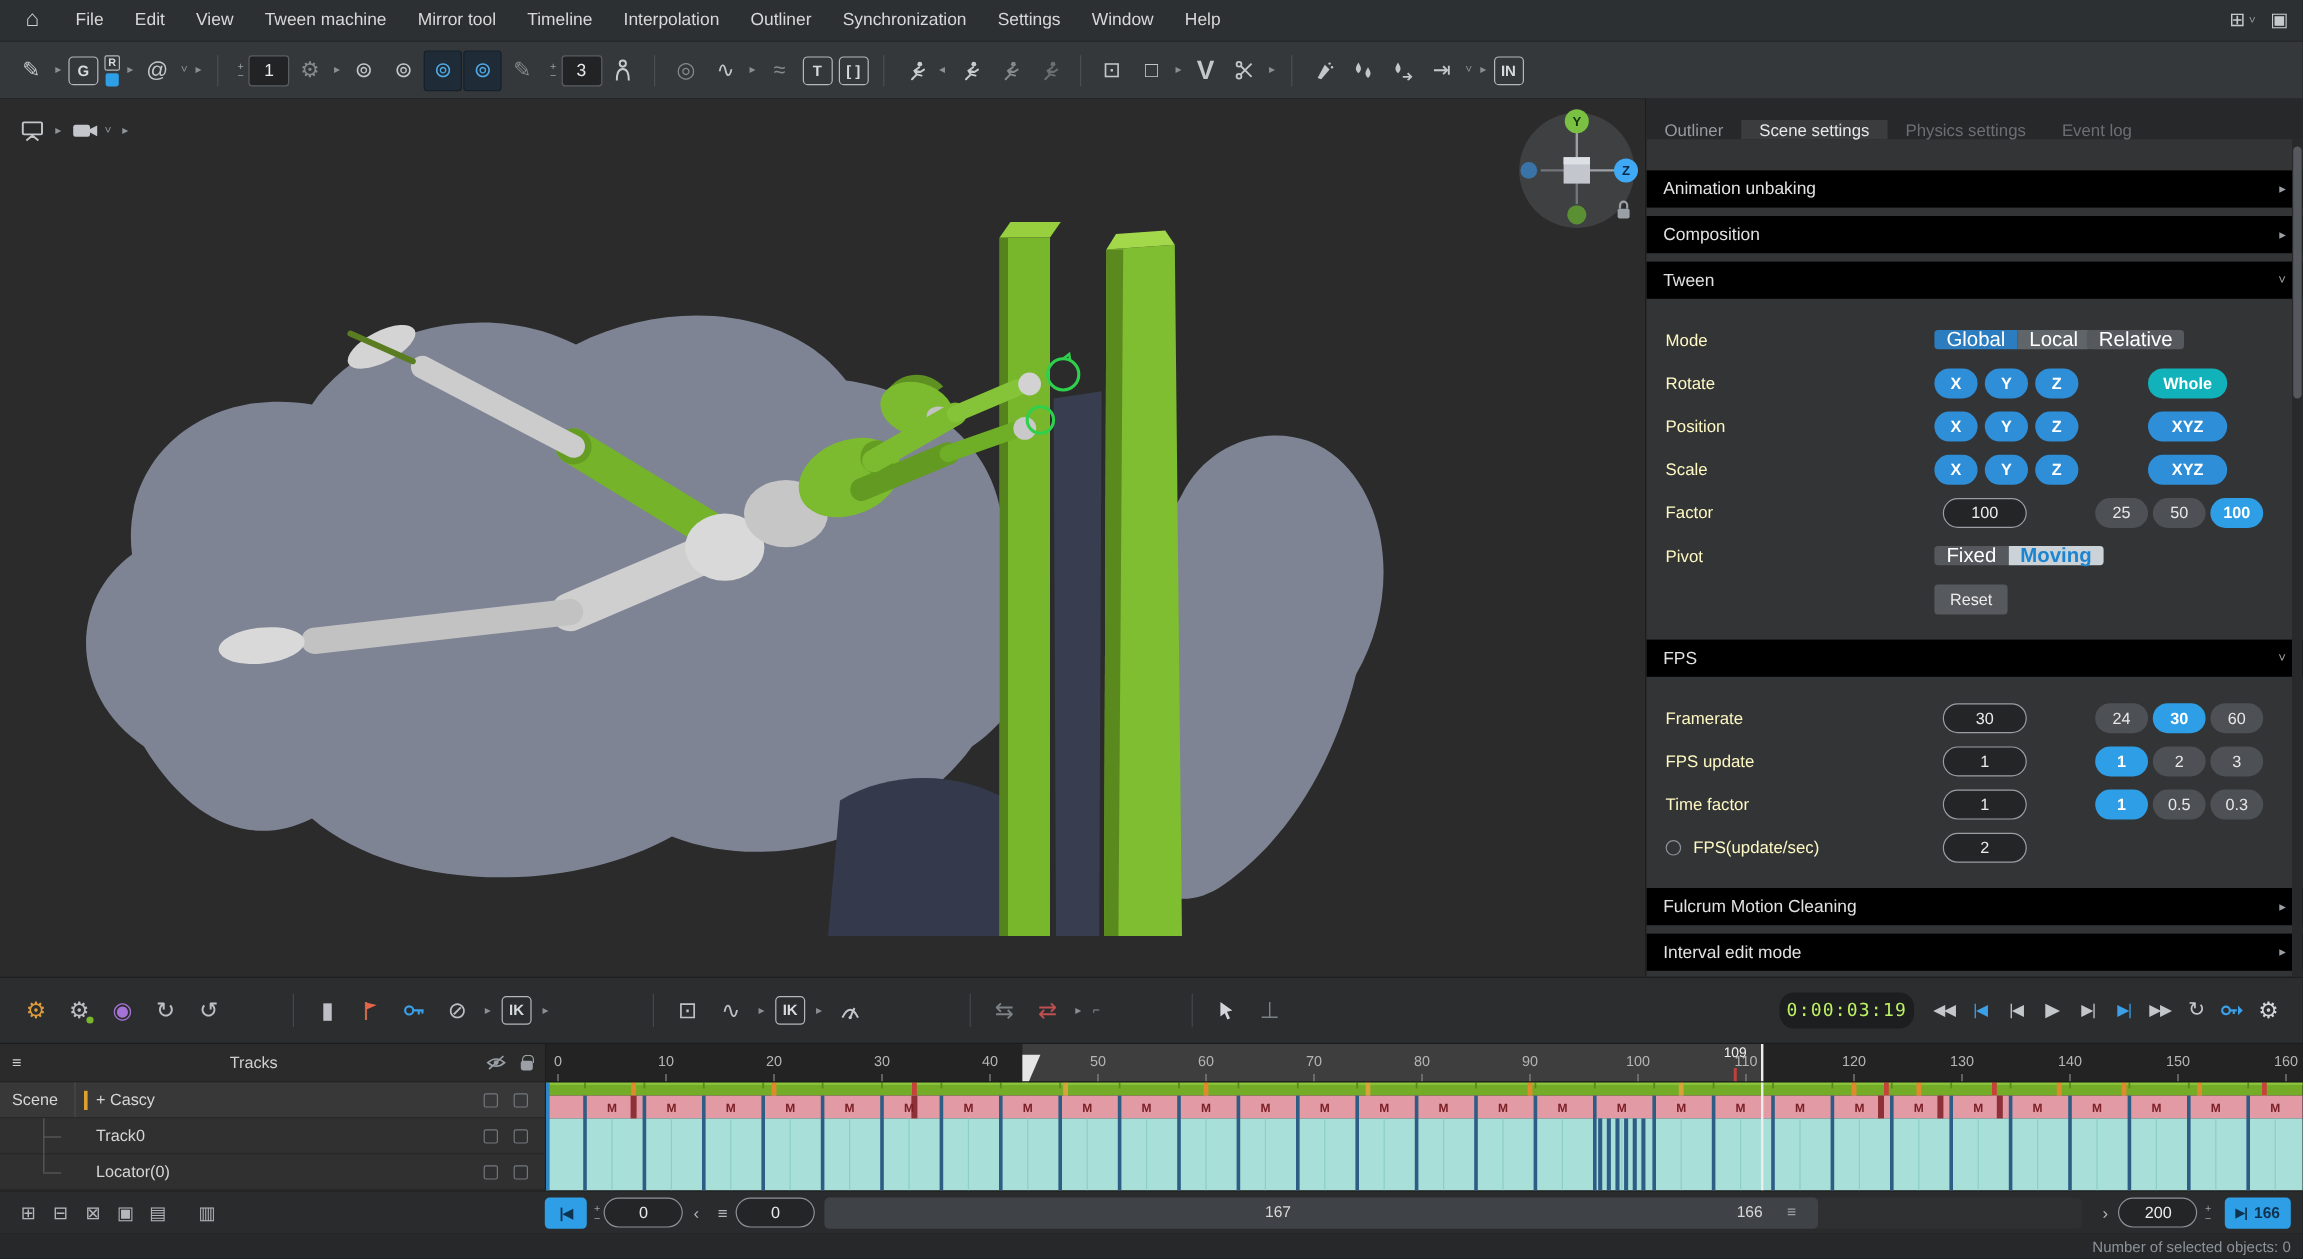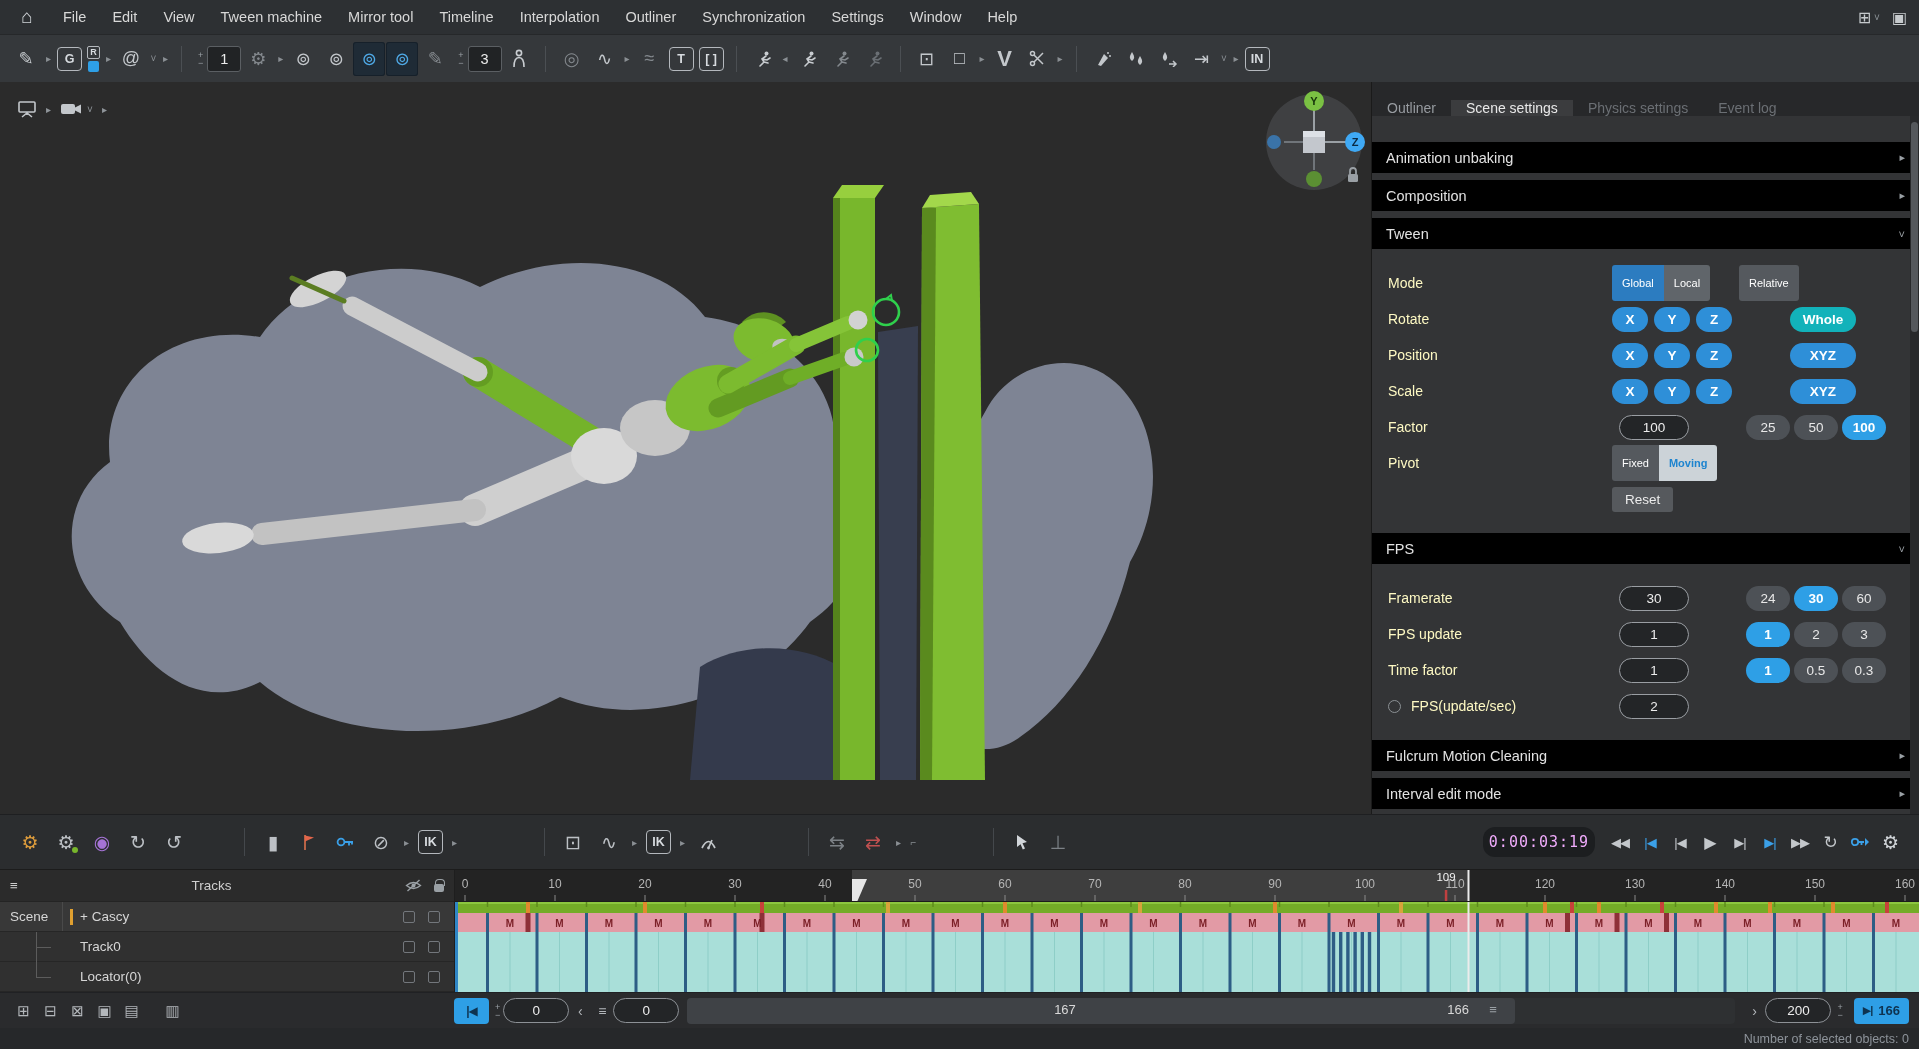--- a/index.html
+++ b/index.html
@@ -55,38 +55,38 @@
 .plabel{font-size:14px;color:#fef9c3}
 .ctl{position:absolute;display:flex;align-items:center}
 .c-input{left:247px}.c-axes{left:240px;gap:6px}.c-big{left:418px}.c-pills{left:374px;gap:4px}
 .c-seg{left:240px}.c-rel{left:367px}
 .input-pill{width:70px;height:25px;border:1.5px solid #9a9ea3;border-radius:13px;background:#232527;color:#ececec;font-size:13.5px;display:flex;align-items:center;justify-content:center}
 .axis{width:36px;height:25px;border-radius:13px;background:#2e8fd8;color:#fff;font-size:13.5px;font-weight:bold;display:flex;align-items:center;justify-content:center}
 .bigpill{width:66px;height:25px;border-radius:13px;background:#2e8fd8;color:#fff;font-size:13.5px;font-weight:bold;display:flex;align-items:center;justify-content:center}
 .bigpill.teal{background:#12b2ba}
 .pill{width:44px;height:25px;border-radius:13px;background:#4d5156;color:#e8e8e8;font-size:13.5px;display:flex;align-items:center;justify-content:center}
 .pill.sel{background:#2e9fe6;color:#fff;font-weight:bold}
-.sg{height:36px;display:flex;align-items:center;padding:0 10px;font-size:11px;color:#fff}
+.sg{height:16px;display:flex;align-items:center;padding:0 10px;font-size:17px;color:#fff}
 .sg.blue{background:#2c7cc0;border-radius:3px 0 0 3px}
 .sg.gray{background:#60656a;border-radius:0 3px 3px 0}
 .sg.solo{background:#55595e;border-radius:3px}
 .sg.lite{background:#ccd3d8;color:#1d84cf;font-weight:bold;border-radius:0 3px 3px 0}
 .btn-flat{height:25px;padding:0 13px;background:#56595d;border-radius:3px;color:#ececec;font-size:13.5px;display:flex;align-items:center}
 .radio{width:13px;height:13px;border:1.5px solid #8b9094;border-radius:50%;margin-right:10px}
 .pscroll{position:absolute;right:0;top:0;bottom:0;width:9px;background:#28292b}
 .pthumb{position:absolute;left:1px;right:1px;top:6px;height:210px;background:#55585c;border-radius:4px}
 
 
 .playbar{flex:0 0 56px;background:#2b2d2f;border-top:1px solid #1e1f21;border-bottom:1px solid #1c1c1c;display:flex;align-items:center;padding:0 14px;gap:4px}
 .pbi{min-width:32px;height:34px;display:flex;align-items:center;justify-content:center;color:#bcc0c5;font-size:19px;border-radius:3px}
 .pbi.o{color:#dd9c3c}.pbi.p{color:#a573d6}.pbi.g{position:relative}
 .pbi.g::after{content:"";position:absolute;right:4px;bottom:6px;width:6px;height:6px;border-radius:50%;background:#78b62c}
 .pbi.dimi{color:#7c8186}
 .psep{width:1px;height:28px;background:#44484c;margin:0 8px}
-.timecode{width:112px;height:30px;background:#1c1e20;border-radius:12px;color:#f0abfc;font-size:15px;letter-spacing:1px;display:flex;align-items:center;justify-content:center;font-family:"DejaVu Sans Mono",monospace;margin:0 10px}
+.timecode{width:112px;height:30px;background:#1c1e20;border-radius:12px;color:#bef264;font-size:15px;letter-spacing:1px;display:flex;align-items:center;justify-content:center;font-family:"DejaVu Sans Mono",monospace;margin:0 10px}
 .tp{min-width:30px;height:30px;display:flex;align-items:center;justify-content:center;color:#c3c7cb;font-size:13px;letter-spacing:-1px}
 .tp.blue{color:#3ba0e8}
 .rightcluster{margin-left:auto;display:flex;align-items:center}
 
 
 .timeline-upper{flex:0 0 122px;display:flex;background:#242424}
 .tracks-panel{width:455px;background:#2e2e2e;border-right:1px solid #1e1e1e;display:flex;flex-direction:column}
 .tracks-head{flex:0 0 32px;background:#2b2b2b;display:flex;align-items:center;padding:0 10px;font-size:13.5px;color:#cfcfcf;border-bottom:1px solid #242424}
 .th-title{flex:1;text-align:center}
 .th-right{display:flex;align-items:center;gap:12px}

